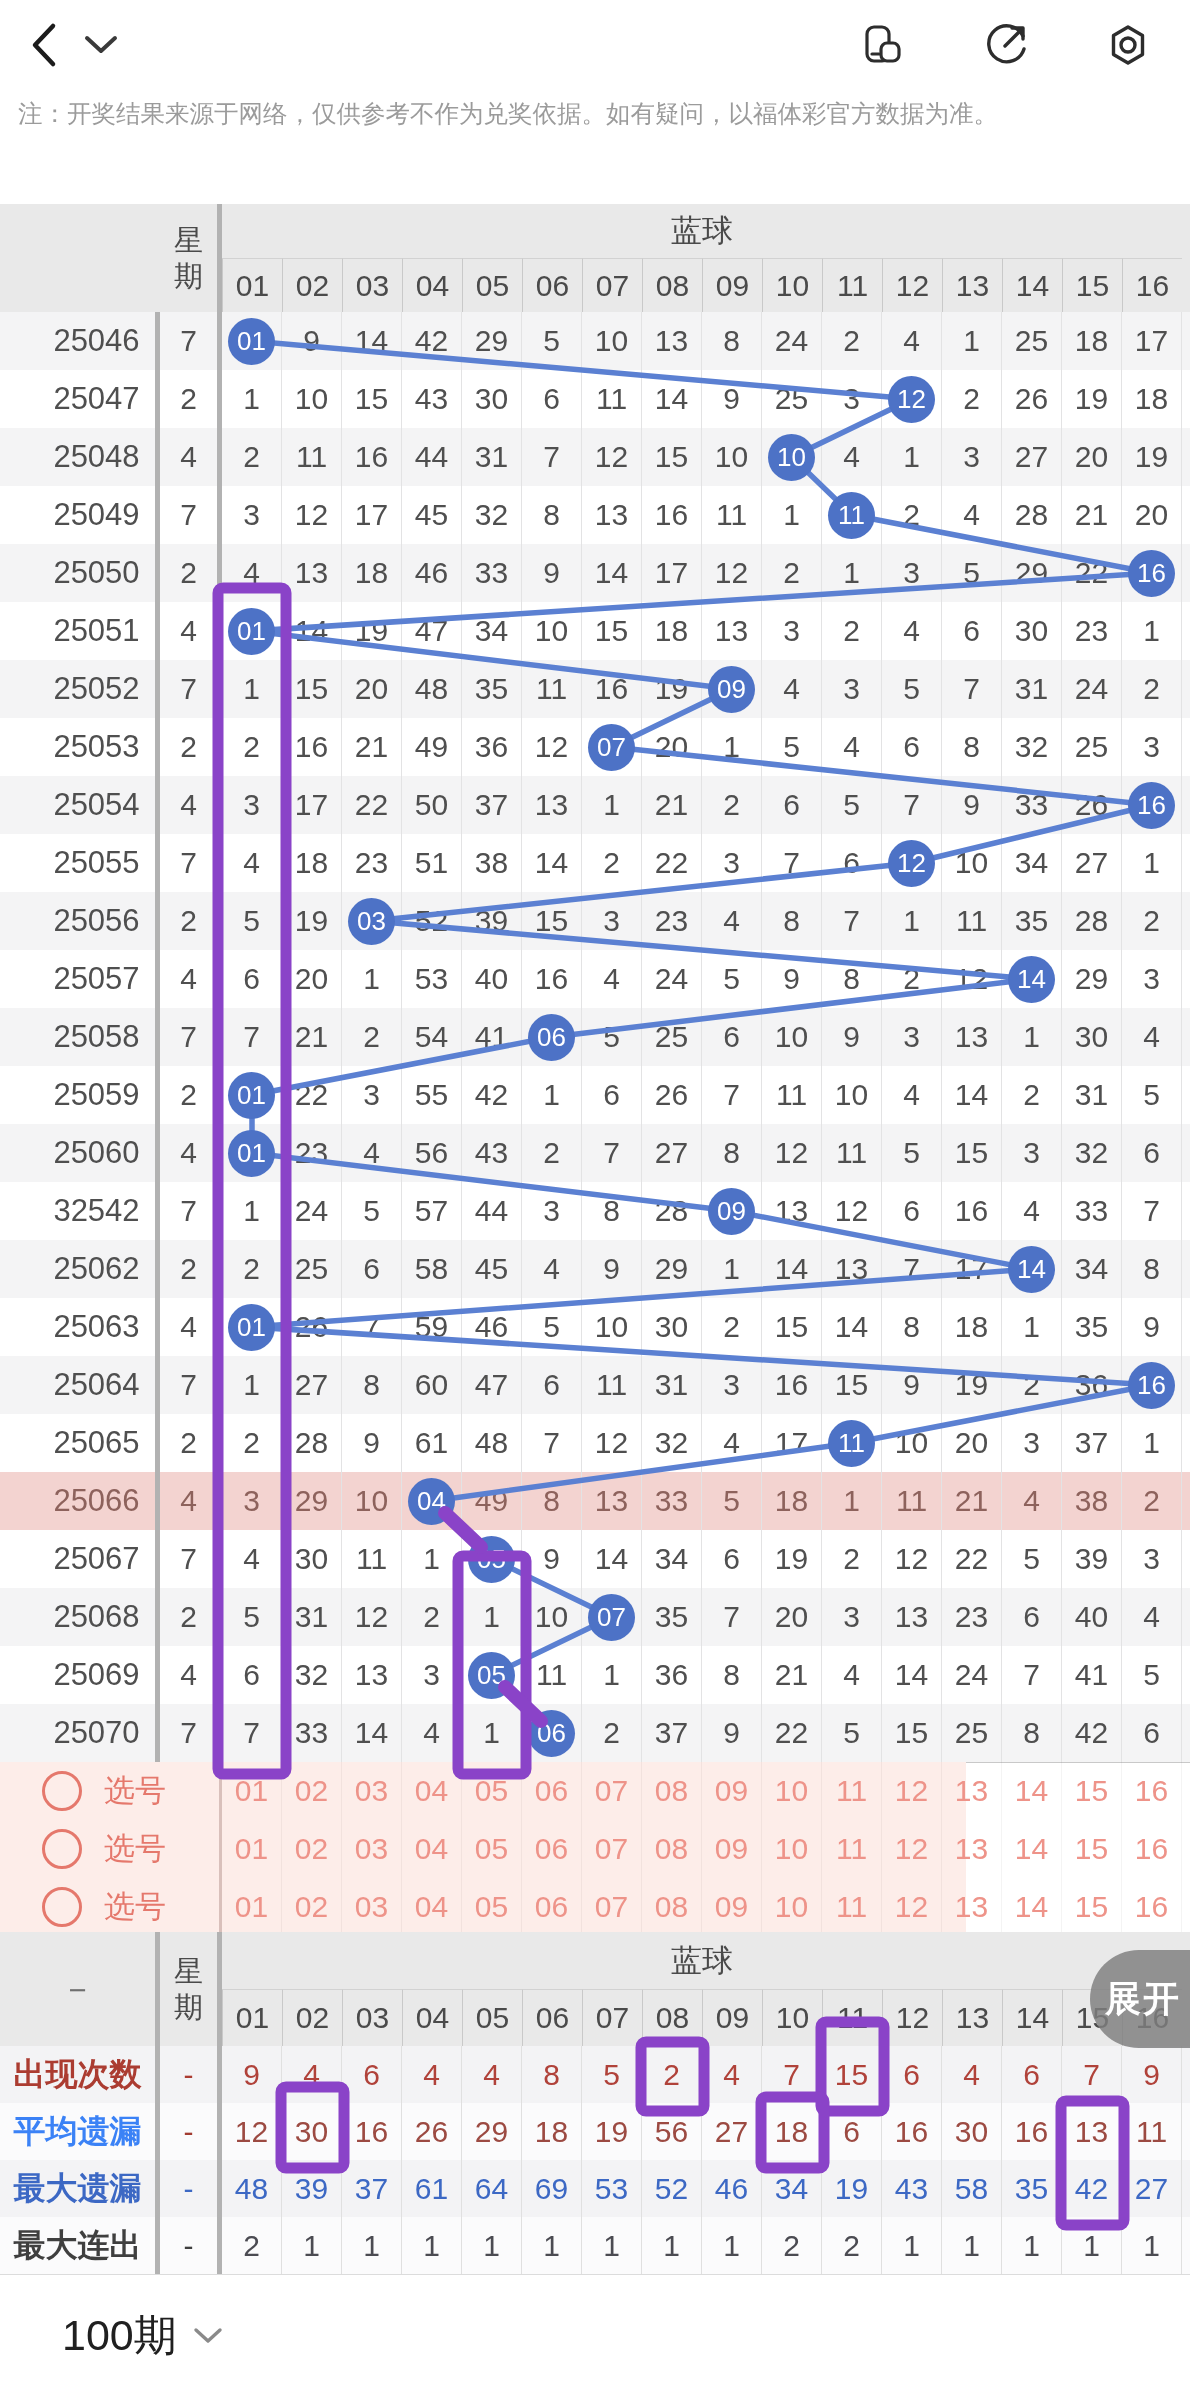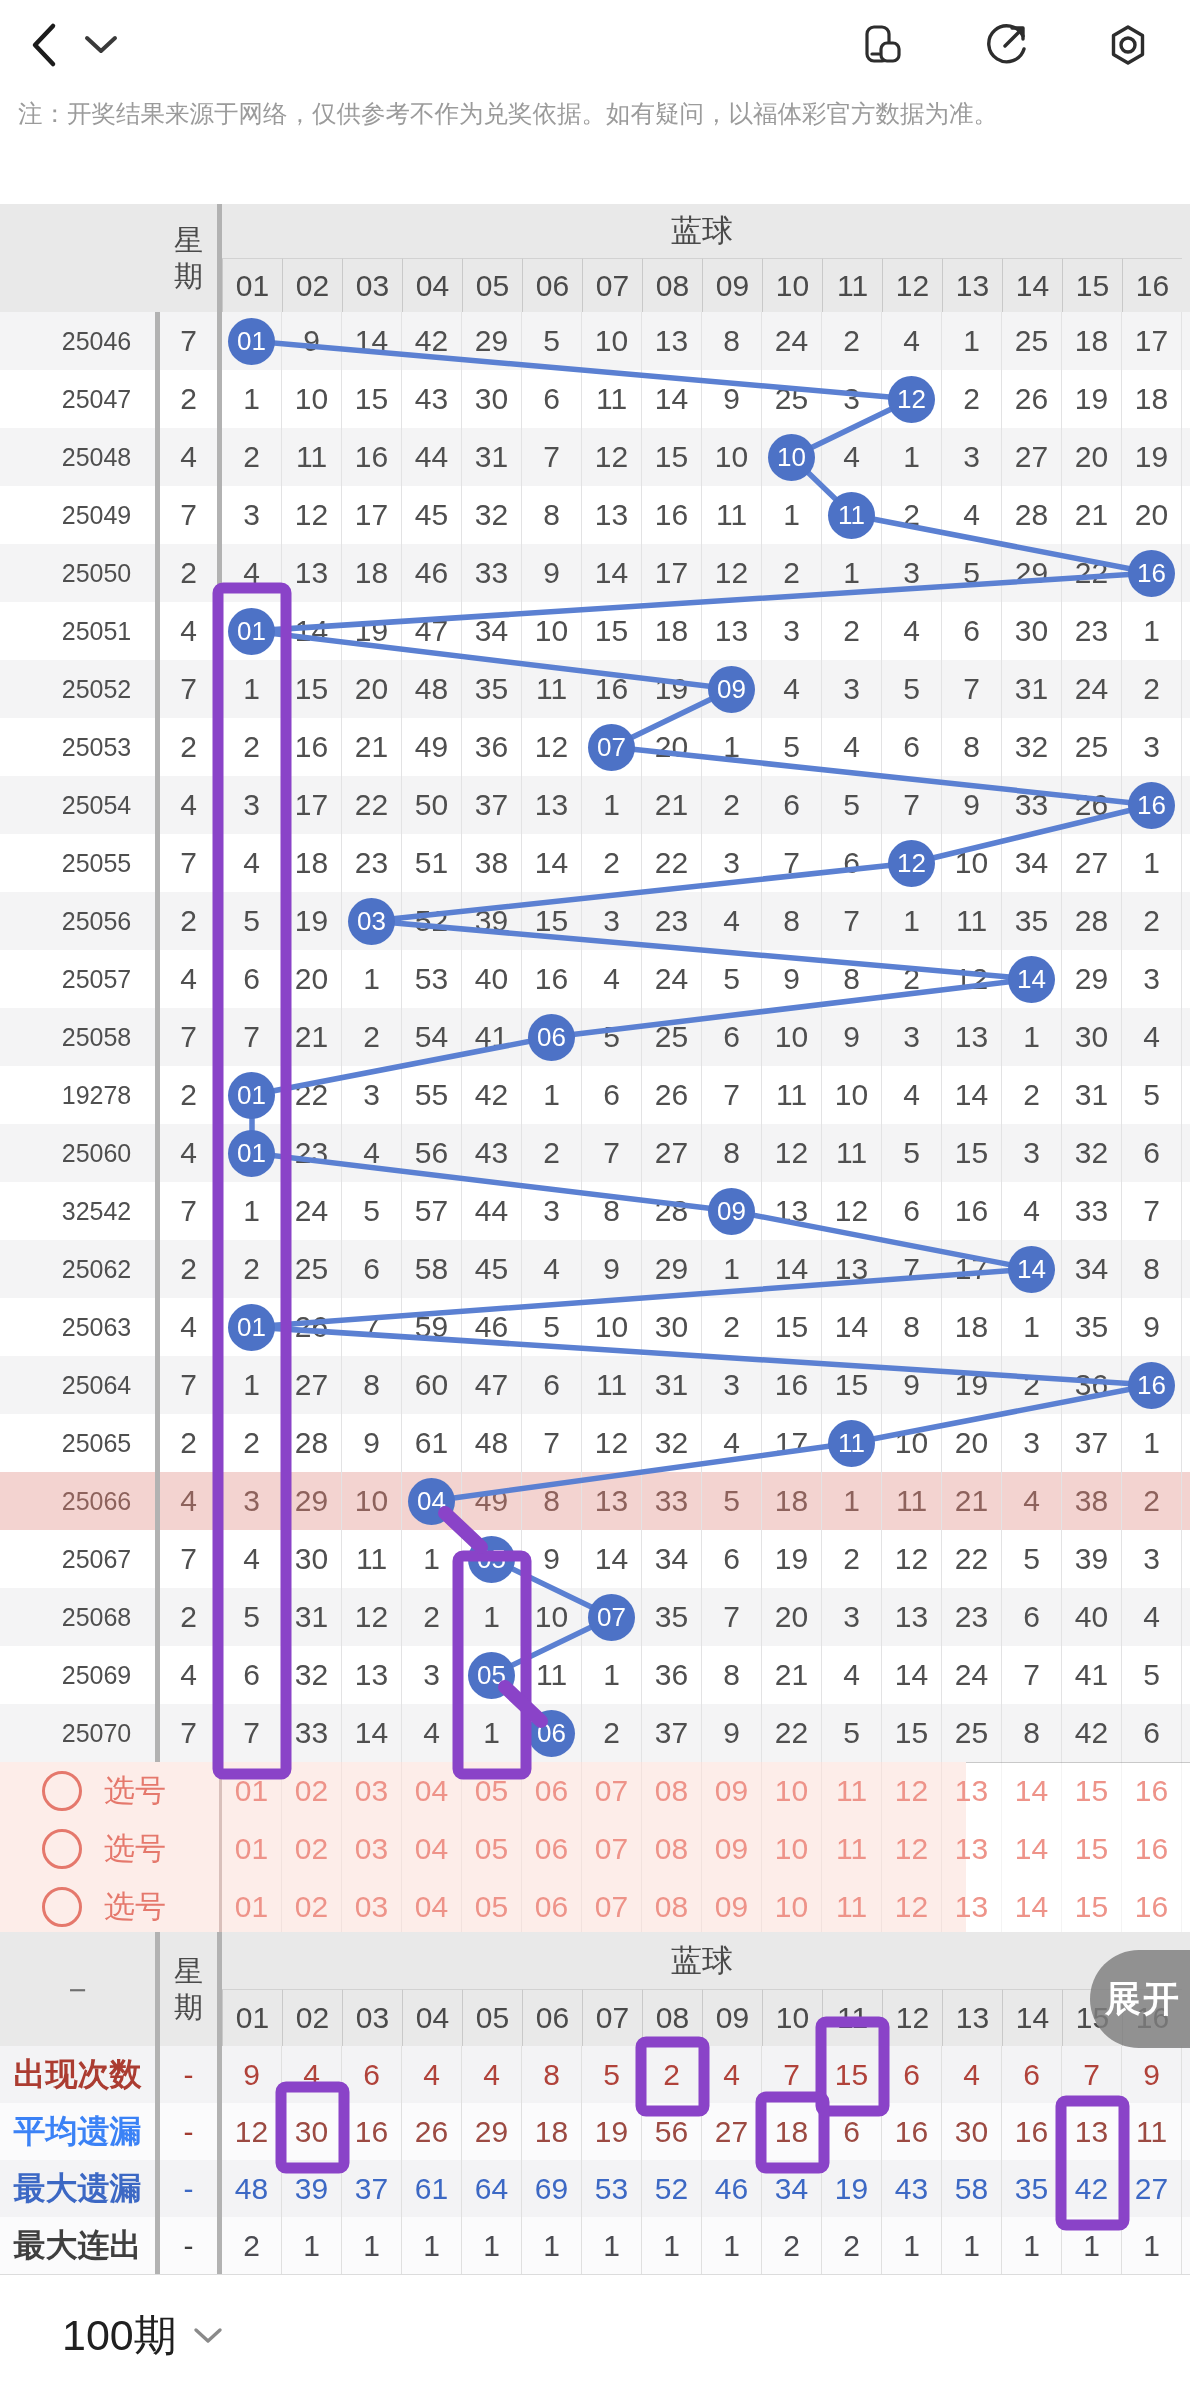--- a/index.html
+++ b/index.html
@@ -14,21 +14,21 @@
   .back{margin-left:30px;display:flex;align-items:center;}
   .title{margin-left:34px;font-size:41px;font-weight:700;color:#141414;letter-spacing:1px;}
   .title-caret{margin-left:26px;display:flex;align-items:center;}
   .top-icons{margin-left:auto;margin-right:38px;display:flex;align-items:center;gap:74px;}
   .top-icons svg{display:block;}
   
   .notice{position:absolute;top:97px;left:18px;width:1160px;font-size:24.5px;color:#9b9b9b;}
   
   .cellrow{display:flex;height:58px;align-items:stretch;}
   .c-period{width:160px;min-width:160px;display:flex;align-items:center;justify-content:center;
-    font-size:25px;color:#4f4f4f;border-right:5px solid #b2b2b2;box-sizing:border-box;padding-left:38px;}
+    font-size:31px;color:#4f4f4f;border-right:5px solid #b2b2b2;box-sizing:border-box;padding-left:38px;}
   .c-week{width:62px;min-width:62px;display:flex;align-items:center;justify-content:center;
     font-size:30px;color:#4f4f4f;border-right:5px solid #b2b2b2;box-sizing:border-box;}
   .c-num{width:60px;min-width:60px;display:flex;align-items:center;justify-content:center;
     font-size:30px;color:#4f4f4f;border-right:1px solid #e3e3e4;box-sizing:border-box;}
   
   .chart-head{position:absolute;top:204px;left:0;width:1190px;height:108px;background:#e9e9e9;}
   .corner{position:absolute;left:0;top:0;width:160px;height:108px;display:flex;align-items:center;
     justify-content:center;border-right:5px solid #b2b2b2;box-sizing:border-box;font-size:31px;color:#4a4a4a;}
   .weekhead{position:absolute;left:160px;top:0;width:62px;height:108px;display:flex;flex-direction:column;
     align-items:center;justify-content:center;border-right:5px solid #b2b2b2;box-sizing:border-box;
@@ -443,21 +443,21 @@
       <div class="c-num">6</div>
       <div class="c-num">10</div>
       <div class="c-num">9</div>
       <div class="c-num">3</div>
       <div class="c-num">13</div>
       <div class="c-num">1</div>
       <div class="c-num">30</div>
       <div class="c-num">4</div>
     </div>
     <div class="cellrow rw-plain">
-      <div class="c-period">19278</div>
+      <div class="c-period">25059</div>
       <div class="c-week">2</div>
       <div class="c-num">
         <div class="ball" style="background: rgb(77, 114, 198);">01</div>
       </div>
       <div class="c-num">22</div>
       <div class="c-num">3</div>
       <div class="c-num">55</div>
       <div class="c-num">42</div>
       <div class="c-num">1</div>
       <div class="c-num">6</div>

